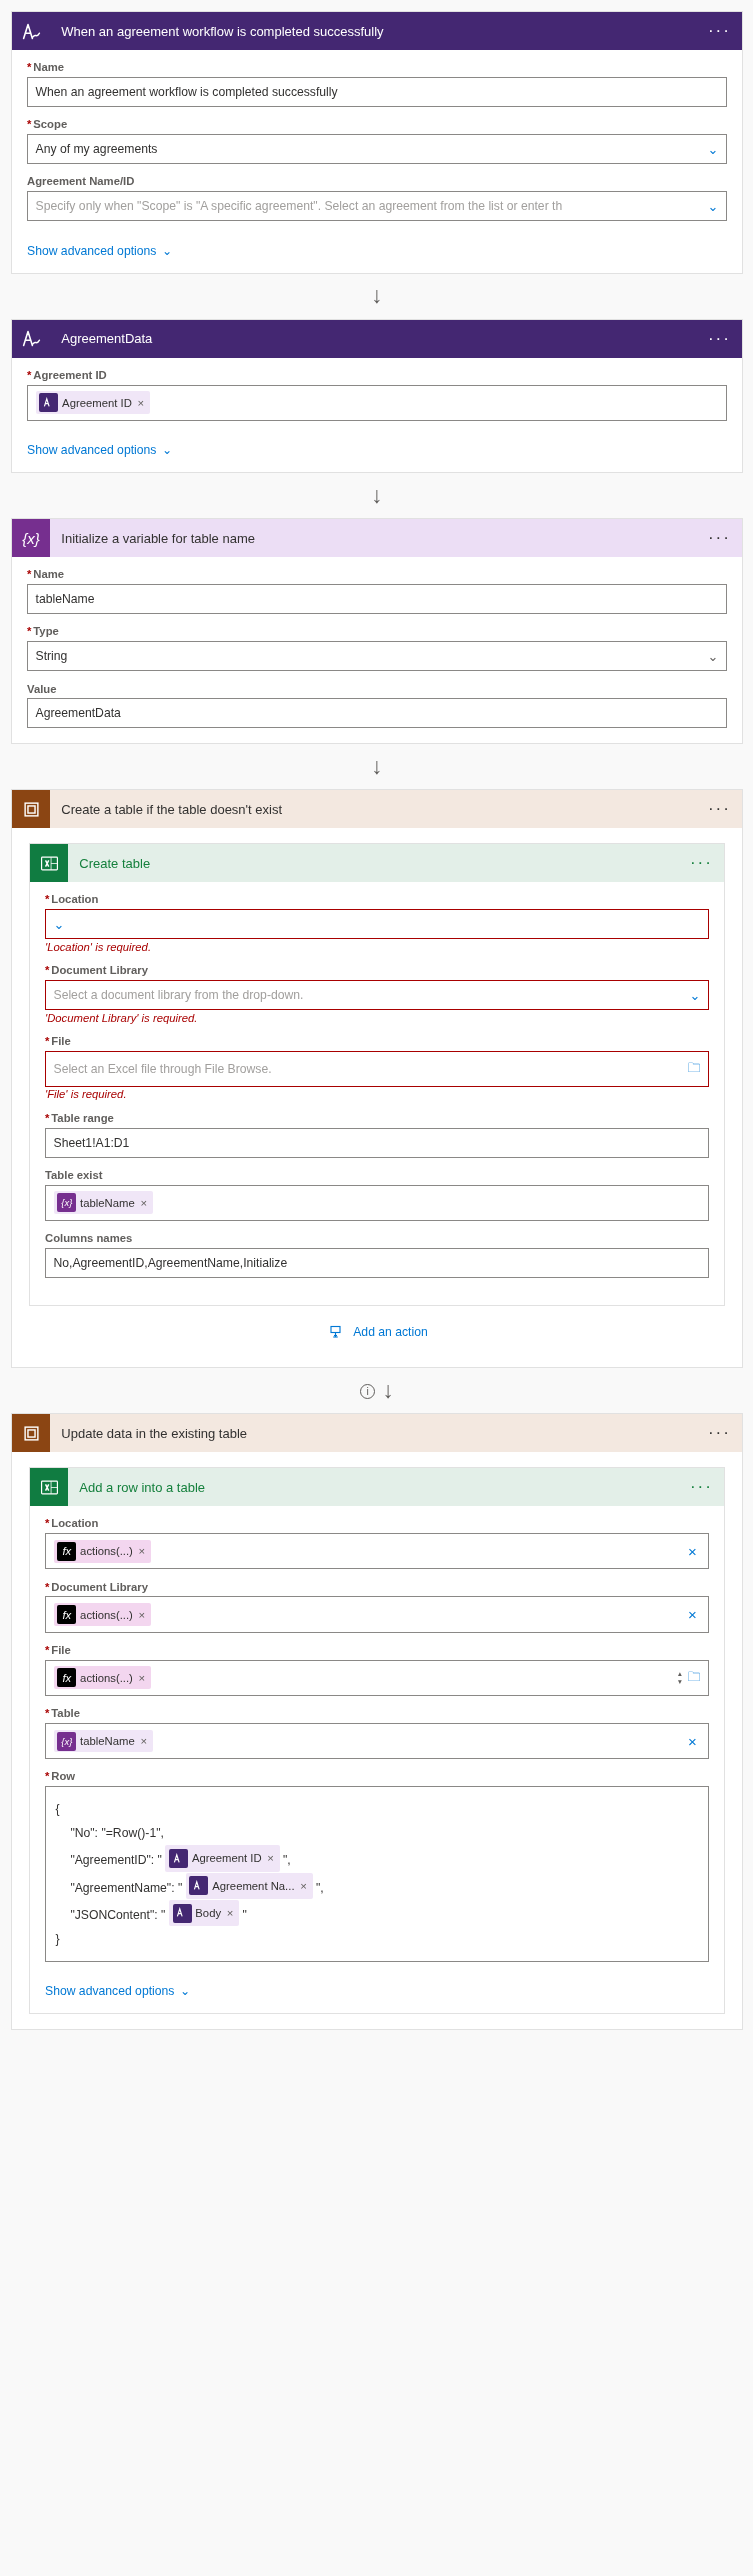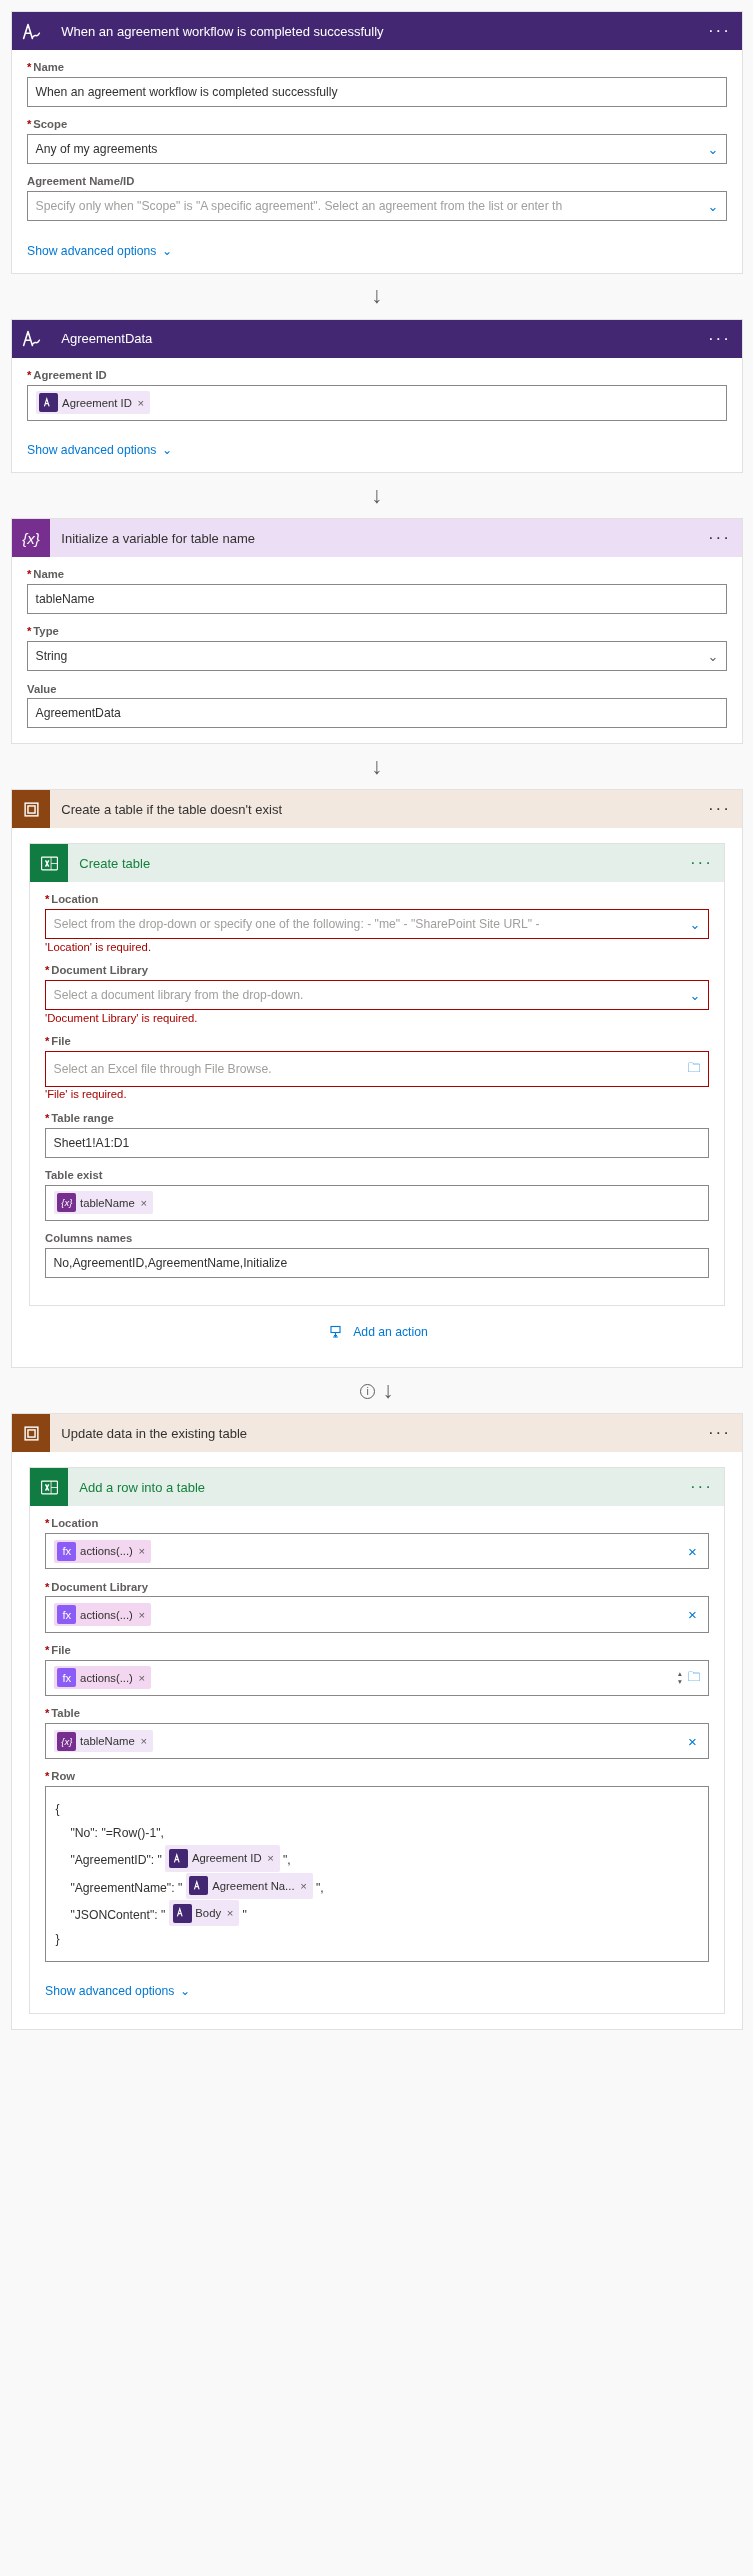--- a/index.html
+++ b/index.html
@@ -21,28 +21,28 @@
 .card-body { padding: 11.3px 15px 15px; }
 .field { margin-bottom: 11.3px; }
 .field-label { font-size: 11.3px; color: #605e5c; margin-bottom: 3.8px; display: block; font-weight: bold; }
 .field-label .req { color: #a80000; margin-right: 1.9px; }
 .input-wrap { border: 0.9px solid #8a8886; display: flex; align-items: center; padding: 5.7px 7.5px; min-height: 30px; background: #fff; }
 .input-wrap.err { border-color: #a80000; }
 .input-text { flex: 1; font-size: 12.2px; color: #323130; }
 .input-text.ph { color: #a19f9d; }
 .chevron { color: #0078d4; font-size: 13px; }
 .chevron.gray { color: #605e5c; }
-.err-text { color: #a80000; font-size: 11.3px; margin-top: 1.9px; }
+.err-text { color: #a80000; font-size: 11.3px; margin-top: 1.9px; font-style: italic; }
 .adv-link { color: #0078d4; font-size: 12.2px; padding: 7.5px 15px 15px; display: inline-flex; align-items: center; gap: 5.7px; cursor: pointer; }
 .arrow-down { text-align: center; font-size: 22.6px; color: #605e5c; padding: 9.4px 0; }
 .token { display: inline-flex; align-items: center; background: #f0e6f7; border-radius: 1.9px; padding: 1.9px 3.8px; font-size: 11.3px; gap: 3.8px; }
 .token-icon { width: 19px; height: 19px; display: flex; align-items: center; justify-content: center; border-radius: 1.9px; }
 .token-icon.adobe { background: #442772; color: #fff; }
 .token-icon.var { background: #762f8f; color: #fff; }
-.token-icon.fx { background: #8b5cf6; color: #fff; }
+.token-icon.fx { background: #000000; color: #fff; font-style: italic; }
 .token-x { color: #605e5c; cursor: pointer; padding: 0 1.9px; }
 .nested { padding: 15px 17px; }
 .add-action { text-align: center; padding: 19px 0 9.4px; }
 .add-action-link { color: #0078d4; font-size: 12.2px; display: inline-flex; align-items: center; gap: 8px; cursor: pointer; }
 .info-icon { display: inline-block; border: 0.9px solid #605e5c; border-radius: 50%; width: 15px; height: 15px; font-size: 10.4px; line-height: 13px; text-align: center; color: #605e5c; margin-right: 7.5px; vertical-align: middle; }
 .row-box { border: 0.9px solid #8a8886; padding: 9.4px; font-size: 12.2px; line-height: 2; }
 .clear-x { color: #0078d4; font-size: 15px; cursor: pointer; padding: 0 3.8px; }
 .stepper { display: flex; flex-direction: column; gap: 0; margin-left: 5.7px; }
 .stepper span { font-size: 7.5px; color: #605e5c; line-height: 1; cursor: pointer; }
 .file-icon { color: #0078d4; font-size: 13px; cursor: pointer; margin-left: 5.7px; }
@@ -182,21 +182,20 @@
                 <line x1="14" y1="12" x2="22" y2="12" stroke="#fff" stroke-width="1"></line>
               </svg>
         </div>
         <div class="card-title">Create table</div>
         <div class="card-menu">···</div>
       </div>
       <div class="card-body">
         <div class="field">
           <label class="field-label"><span class="req">*</span><span>Location</span></label>
           <div class="input-wrap err">
-            <span class="input-text ph">Select from the drop-down or specify one of the following: - "me" - "SharePoint Site URL" -</span>
             <span class="chevron">⌄</span>
           </div>
           <div class="err-text">'Location' is required.</div>
         </div>
         <div class="field">
           <label class="field-label"><span class="req">*</span><span>Document Library</span></label>
           <div class="input-wrap err">
             <span class="input-text ph">Select a document library from the drop-down.</span>
             <span class="chevron">⌄</span>
           </div>

